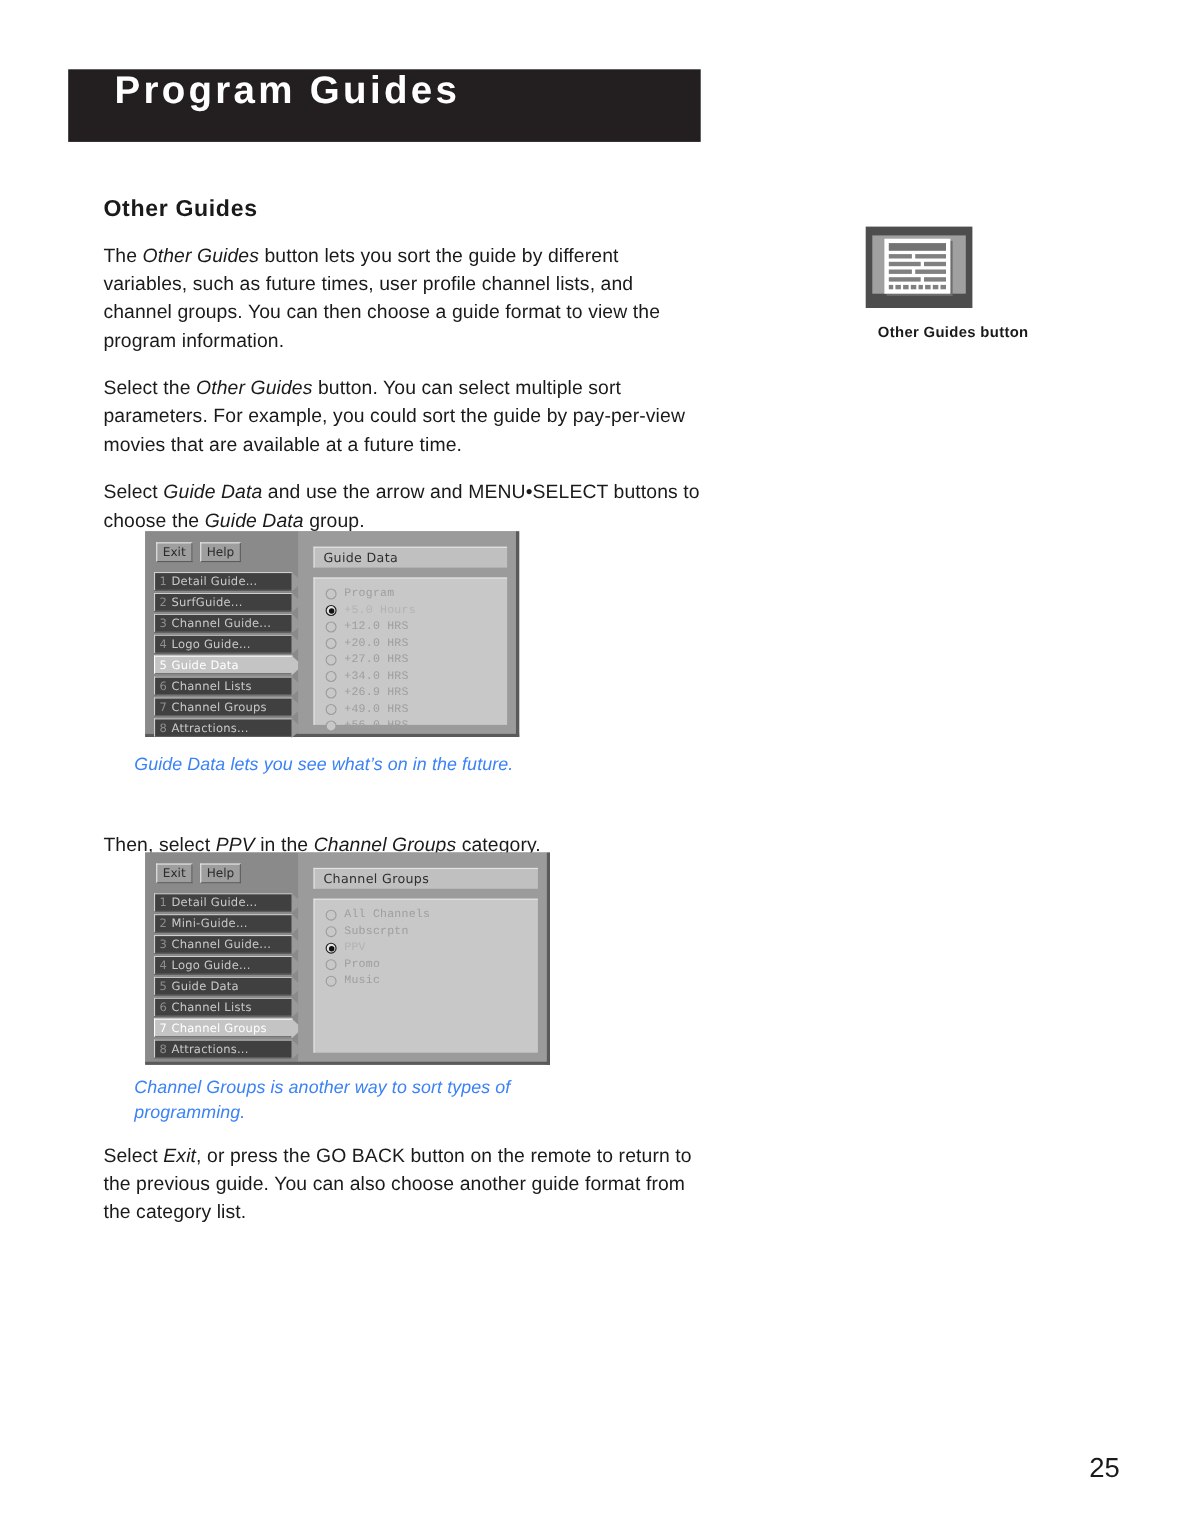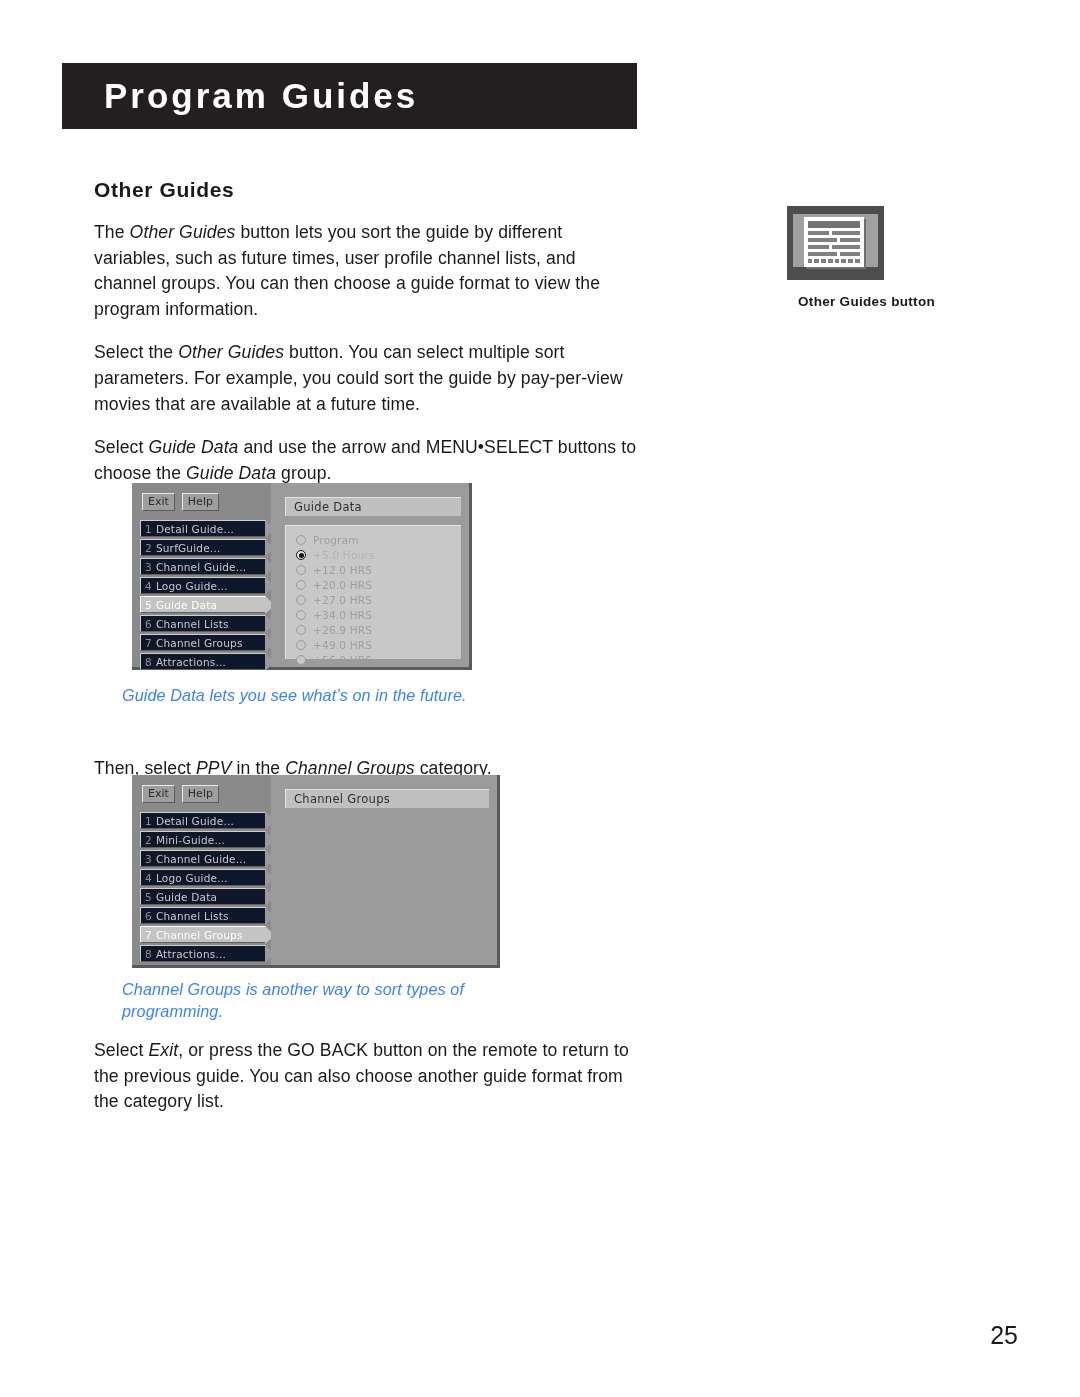--- a/index.html
+++ b/index.html
@@ -16,21 +16,21 @@
 
   
   .header-banner {
     position: absolute;
     left: 62px;
     top: 63px;
     width: 575px;
     height: 66px;
     background: #231f20;
     display: flex;
-    align-items: center;
+    align-items: flex-start;
   }
   .header-banner .title {
     color: #ffffff;
     font-size: 35px;
     font-weight: bold;
     letter-spacing: 3.0px;
     padding-left: 42px;
     white-space: nowrap;
   }
 
@@ -130,21 +130,21 @@
     color: #2b2b2b;
     font-size: 11px;
     padding: 1px 5px 2px 5px;
     line-height: 13px;
   }
   .menu-list { position: absolute; left: 8px; top: 37px; width: 126px; }
   .menu-item {
     position: relative;
     height: 17px;
     margin-bottom: 2px;
-    background: #0f172a;
+    background: #404040;
     border-top: 1px solid #cfcfcf;
     border-left: 1px solid #cfcfcf;
     border-bottom: 1px solid #606060;
     display: flex;
     align-items: center;
     padding-left: 4px;
     font-size: 10.5px;
     color: #c9c9c9;
     white-space: nowrap;
     letter-spacing: 0.2px;
@@ -176,20 +176,21 @@
     padding-left: 8px;
     letter-spacing: 0.3px;
   }
   .options-box {
     position: absolute;
     left: 14px; top: 42px; right: 8px; bottom: 8px;
     background: #c8c8c8;
     border-top: 1px solid #e4e4e4;
     border-left: 1px solid #e4e4e4;
     padding: 7px 0 15px 10px;
+    font-family: Liberation Mono, monospace;
   }
   .opt { display: flex; align-items: center; height: 14.5px; margin-bottom: 0.5px; }
   .radio {
     width: 10px; height: 10px;
     border-radius: 50%;
     border: 1.4px solid #9c9c9c;
     background: #c8c8c8;
     margin-right: 7px;
     flex: none;
     position: relative;
@@ -421,20 +422,42 @@
         </div>
         <div class="menu-item">
           <span class="num">8</span>
           <span>Attractions...</span>
           <span class="arrow"></span>
         </div>
       </div>
   </div>
   <div class="right-pane">
     <div class="panel-title">Channel Groups</div>
+    <div class="options-box">
+        <div class="opt">
+          <span class="radio"></span>
+          <span class="lbl">All Channels</span>
+        </div>
+        <div class="opt">
+          <span class="radio"></span>
+          <span class="lbl">Subscrptn</span>
+        </div>
+        <div class="opt on">
+          <span class="radio"></span>
+          <span class="lbl">PPV</span>
+        </div>
+        <div class="opt">
+          <span class="radio"></span>
+          <span class="lbl">Promo</span>
+        </div>
+        <div class="opt">
+          <span class="radio"></span>
+          <span class="lbl">Music</span>
+        </div>
+      </div>
   </div>
 </div>
 <div class="caption" style="left:122px; top:978px; width:400px;">Channel Groups is another way to sort types of programming.</div>
 
 <div class="content-col" style="top:1038px;">
   <p class="body"><span>Select </span><i>Exit</i><span>, or press the GO BACK button on the remote to return to the previous guide. You can also choose another guide format from the category list.</span></p>
 </div>
 
 <div class="page-num">25</div>
 

